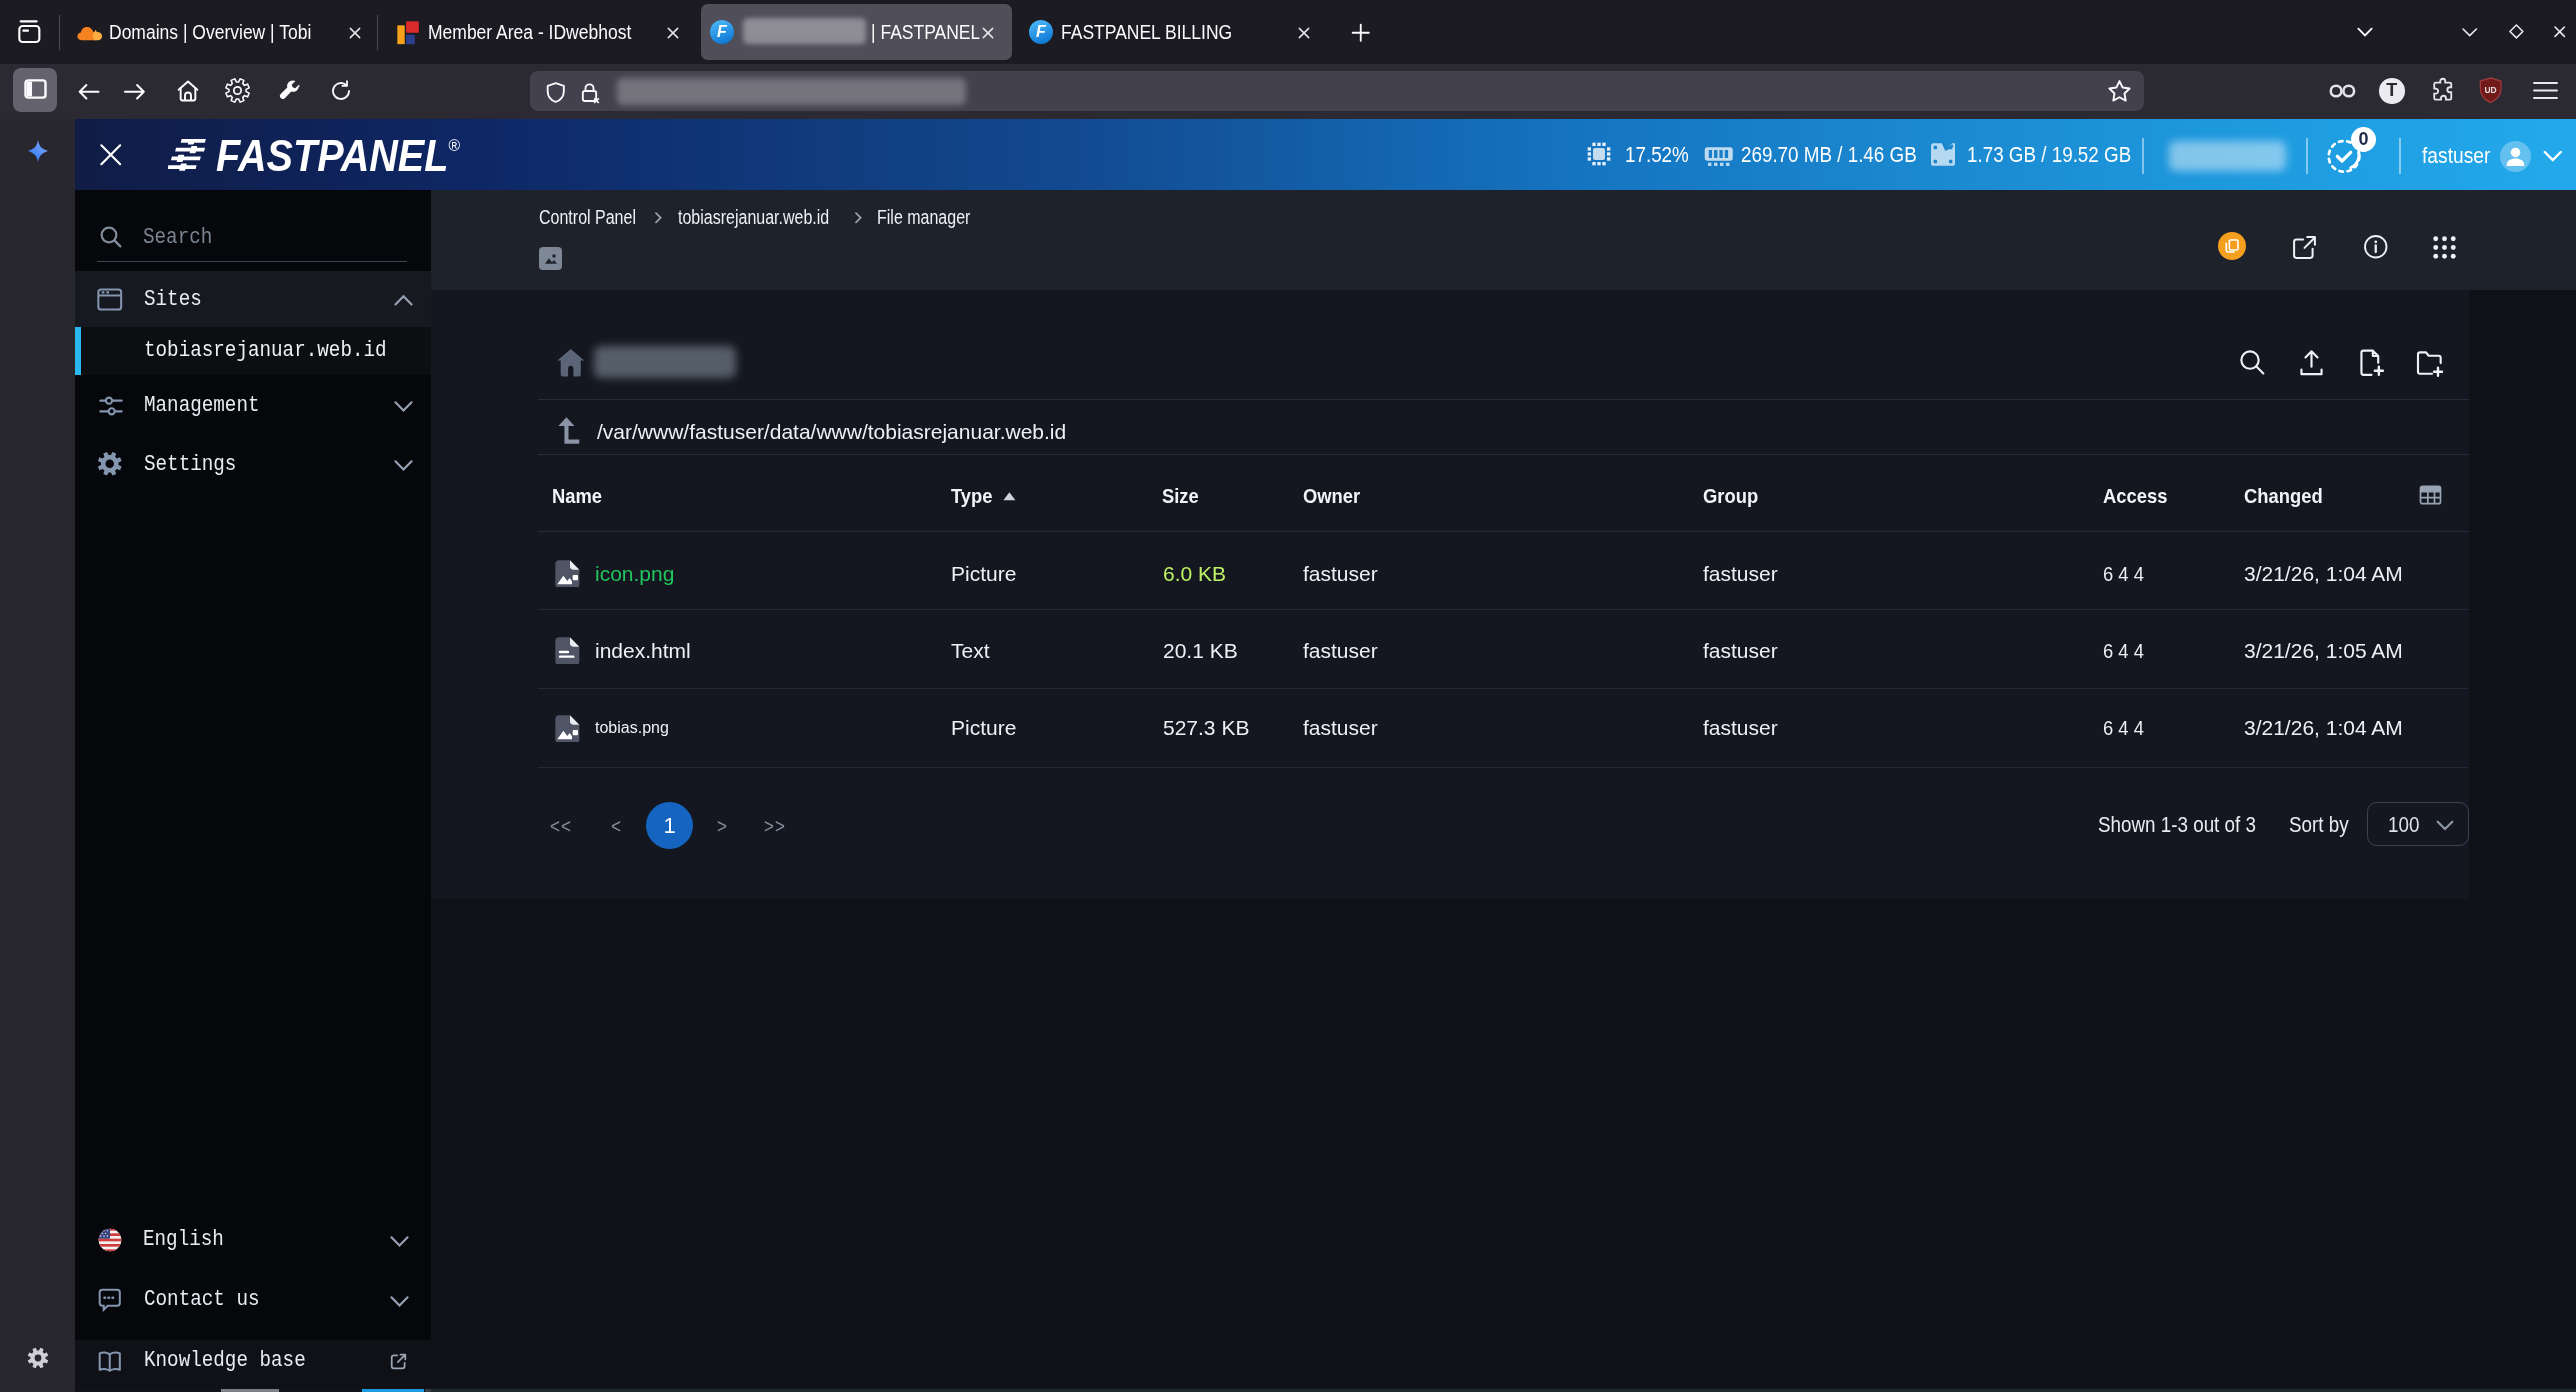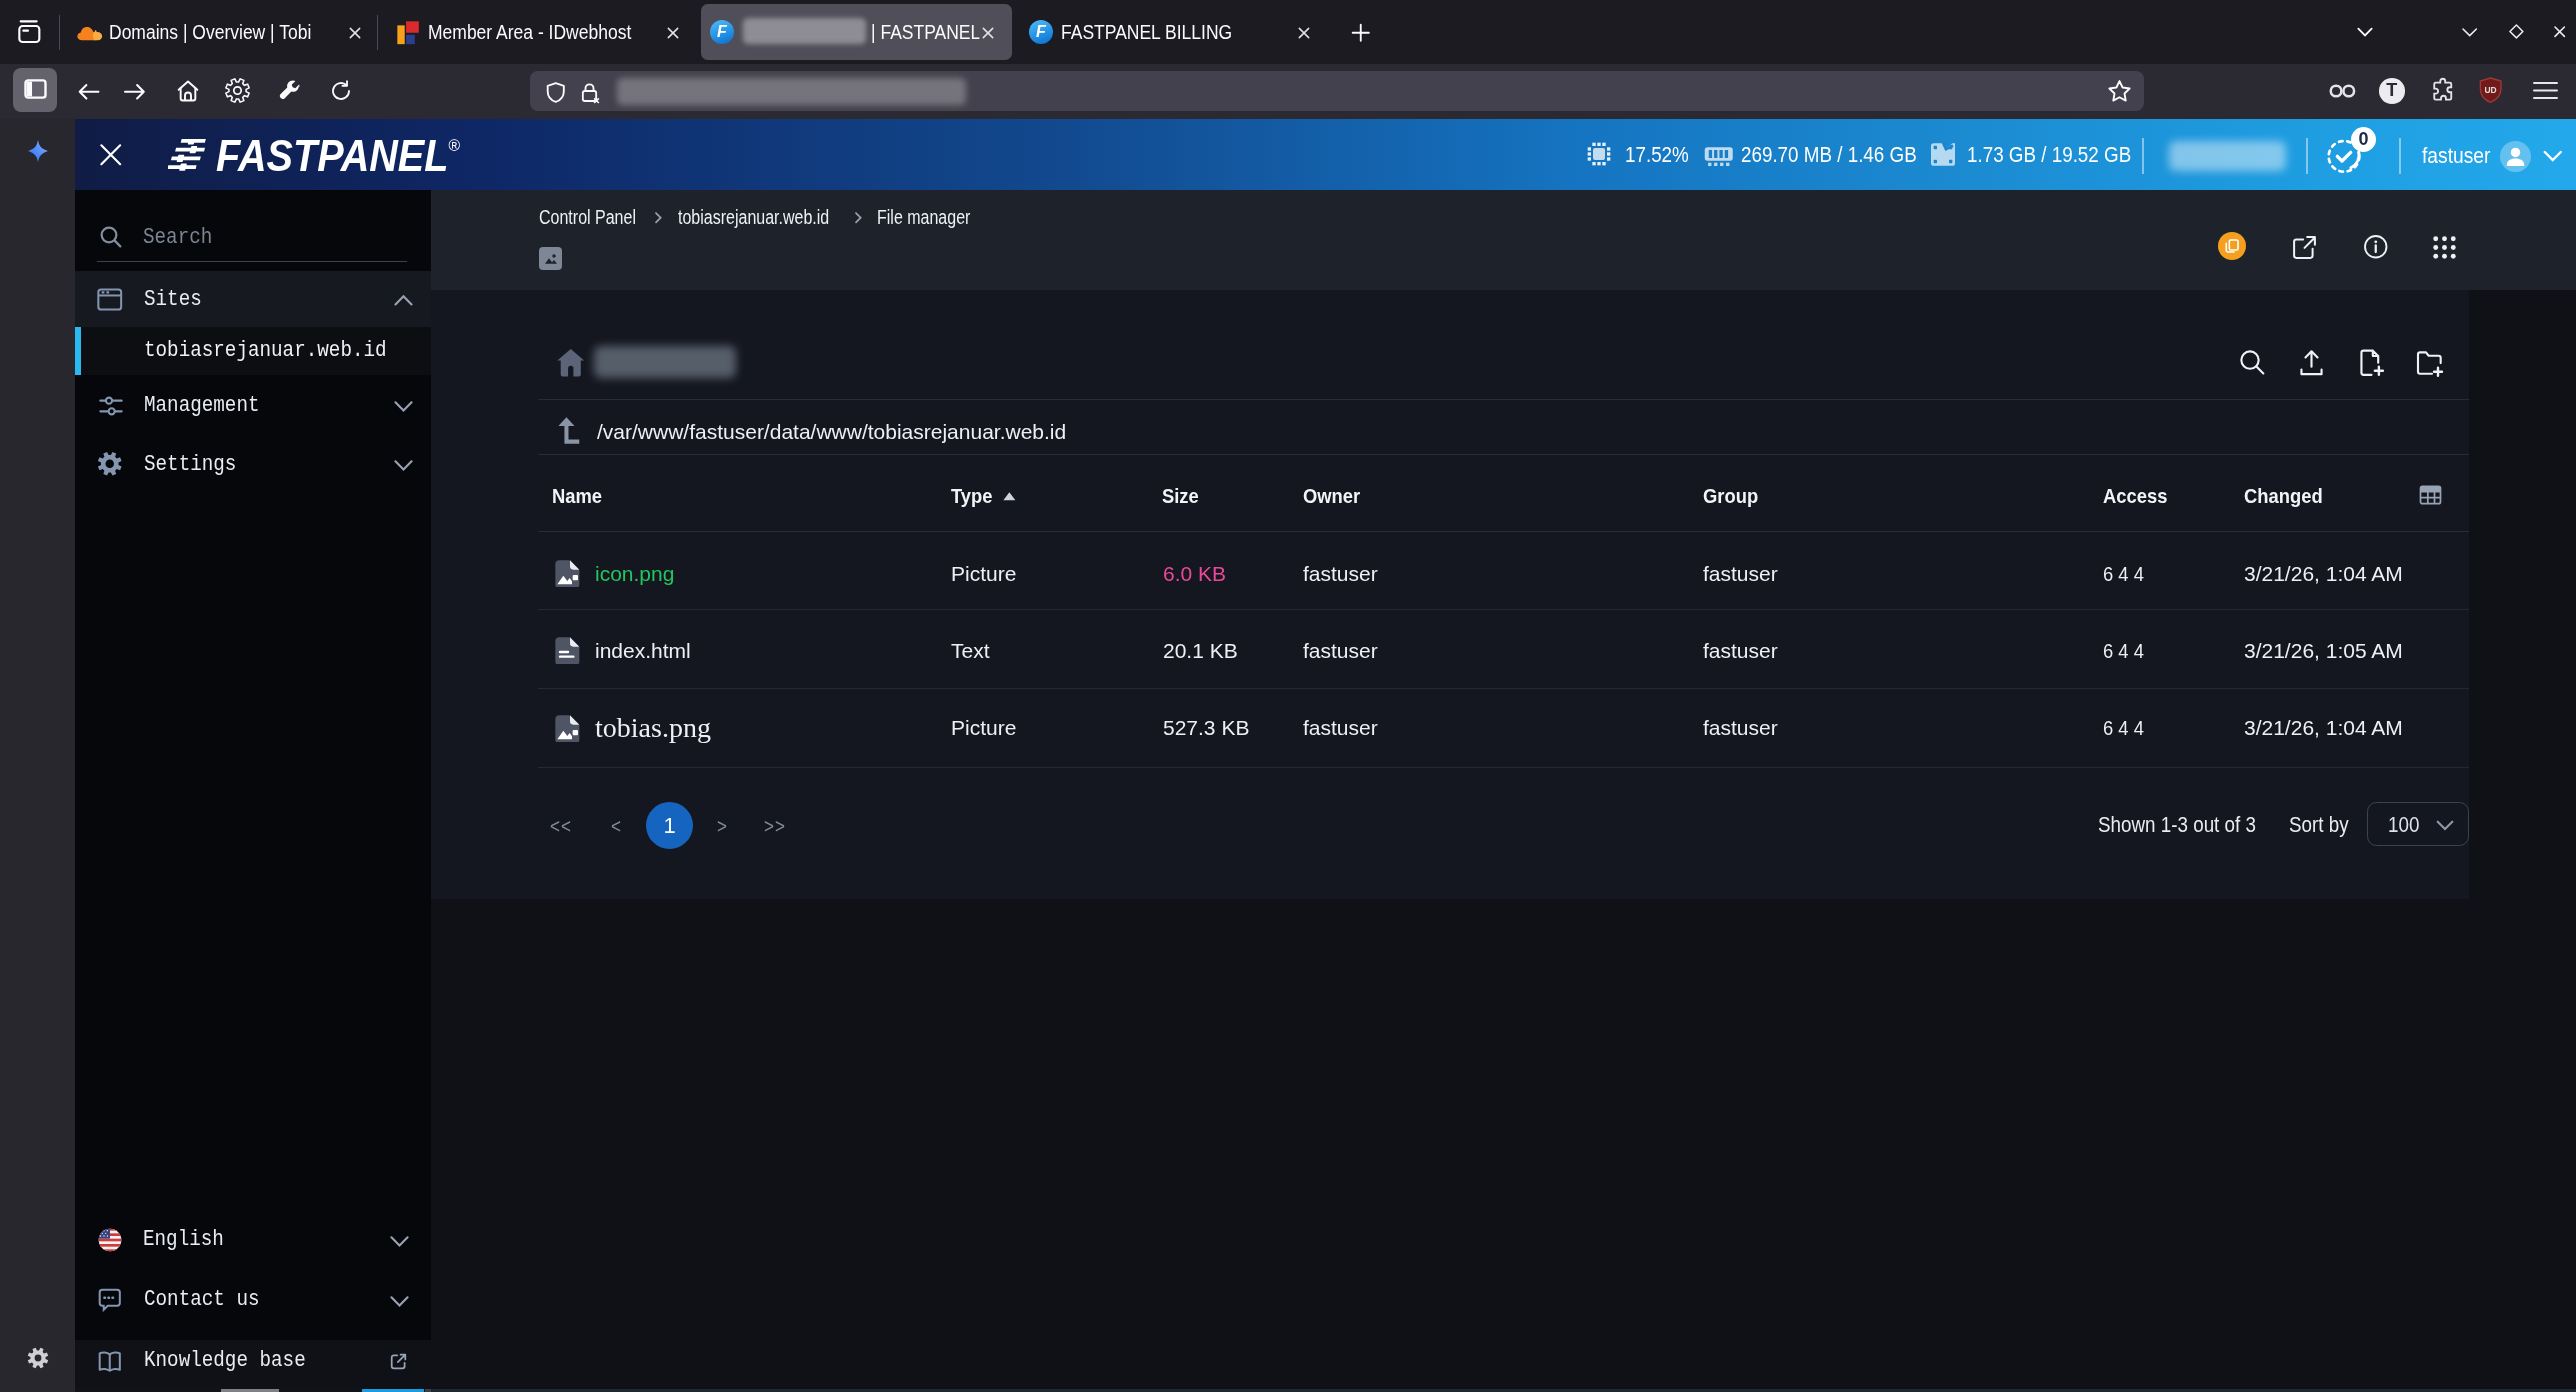--- a/index.html
+++ b/index.html
@@ -450,21 +450,21 @@
   <div class="abs" style="left:107px;top:341px;width:1931px;height:1.3px;background:#272d38;"></div>
 
   <svg class="abs" style="left:123px;top:369px" width="28" height="28" viewBox="0 0 42 42">
     <path d="M8 2 h15 l15 15 v21 a6 6 0 0 1-6 6 H8 a6 6 0 0 1-6-6 V8 a6 6 0 0 1 6-6 z" fill="#4f5565"></path>
     <path d="M24 2 l14 14 h-9 a5 5 0 0 1-5-5 z" fill="#e9ecf1"></path>
     <path d="M5 38 l9-13 6 8 3.5-4.5 3.5 5 v4.5 z" fill="#fff"></path>
     <rect x="28" y="24" width="8" height="8" rx="1.5" fill="#fff"></rect>
   </svg>
   <div class="txt" style="left:164px;top:371px;font-size:21px;line-height:25.5px;color:#22c55e;">icon.png</div>
   <div class="txt" style="left:520px;top:371px;font-size:21px;line-height:25.5px;color:#edf0f4;">Picture</div>
-  <div class="txt" style="left:732px;top:371px;font-size:21px;line-height:25.5px;color:#ec4899;">6.0 KB</div>
+  <div class="txt" style="left:732px;top:371px;font-size:21px;line-height:25.5px;color:#bef264;">6.0 KB</div>
   <div class="txt" style="left:872px;top:371px;font-size:21px;line-height:25.5px;color:#edf0f4;">fastuser</div>
   <div class="txt" style="left:1272px;top:371px;font-size:21px;line-height:25.5px;color:#edf0f4;">fastuser</div>
   <div class="txt sx" style="left:1672px;top:371px;font-size:21px;line-height:25.5px;color:#edf0f4;">6 4 4</div>
   <div class="txt" style="left:1813px;top:371px;font-size:21px;line-height:25.5px;color:#edf0f4;">3/21/26, 1:04 AM</div>
   <div class="abs" style="left:107px;top:419px;width:1931px;height:1.3px;background:#232934;"></div>
 
   <svg class="abs" style="left:123px;top:446px" width="28" height="28" viewBox="0 0 42 42">
     <path d="M8 2 h15 l15 15 v21 a6 6 0 0 1-6 6 H8 a6 6 0 0 1-6-6 V8 a6 6 0 0 1 6-6 z" fill="#4f5565"></path>
     <path d="M24 2 l14 14 h-9 a5 5 0 0 1-5-5 z" fill="#e9ecf1"></path>
     <path d="M9 24 h12 M9 31 h20" stroke="#fff" stroke-width="3.6" stroke-linecap="round"></path>
@@ -477,21 +477,21 @@
   <div class="txt sx" style="left:1672px;top:448px;font-size:21px;line-height:25.5px;color:#edf0f4;">6 4 4</div>
   <div class="txt" style="left:1813px;top:448px;font-size:21px;line-height:25.5px;color:#edf0f4;">3/21/26, 1:05 AM</div>
   <div class="abs" style="left:107px;top:498px;width:1931px;height:1.3px;background:#232934;"></div>
 
   <svg class="abs" style="left:123px;top:524px" width="28" height="28" viewBox="0 0 42 42">
     <path d="M8 2 h15 l15 15 v21 a6 6 0 0 1-6 6 H8 a6 6 0 0 1-6-6 V8 a6 6 0 0 1 6-6 z" fill="#4f5565"></path>
     <path d="M24 2 l14 14 h-9 a5 5 0 0 1-5-5 z" fill="#e9ecf1"></path>
     <path d="M5 38 l9-13 6 8 3.5-4.5 3.5 5 v4.5 z" fill="#fff"></path>
     <rect x="28" y="24" width="8" height="8" rx="1.5" fill="#fff"></rect>
   </svg>
-  <div class="txt" style="left:164px;top:525px;font-size:28px;line-height:25.5px;color:#edf0f4;font-family:Liberation Serif, serif;">tobias.png</div>
+  <div class="txt" style="left:164px;top:525px;font-size:16px;line-height:25.5px;color:#edf0f4;">tobias.png</div>
   <div class="txt" style="left:520px;top:525px;font-size:21px;line-height:25.5px;color:#edf0f4;">Picture</div>
   <div class="txt" style="left:732px;top:525px;font-size:21px;line-height:25.5px;color:#edf0f4;">527.3 KB</div>
   <div class="txt" style="left:872px;top:525px;font-size:21px;line-height:25.5px;color:#edf0f4;">fastuser</div>
   <div class="txt" style="left:1272px;top:525px;font-size:21px;line-height:25.5px;color:#edf0f4;">fastuser</div>
   <div class="txt sx" style="left:1672px;top:525px;font-size:21px;line-height:25.5px;color:#edf0f4;">6 4 4</div>
   <div class="txt" style="left:1813px;top:525px;font-size:21px;line-height:25.5px;color:#edf0f4;">3/21/26, 1:04 AM</div>
   <div class="abs" style="left:107px;top:577px;width:1931px;height:1.3px;background:#232934;"></div>
 
   <div class="txt sx" style="left:119px;top:624px;font-size:19.5px;line-height:24px;color:#828c9b;letter-spacing:1.3px;">&lt;&lt;</div>
   <div class="txt sx" style="left:180px;top:624px;font-size:19.5px;line-height:24px;color:#828c9b;">&lt;</div>

